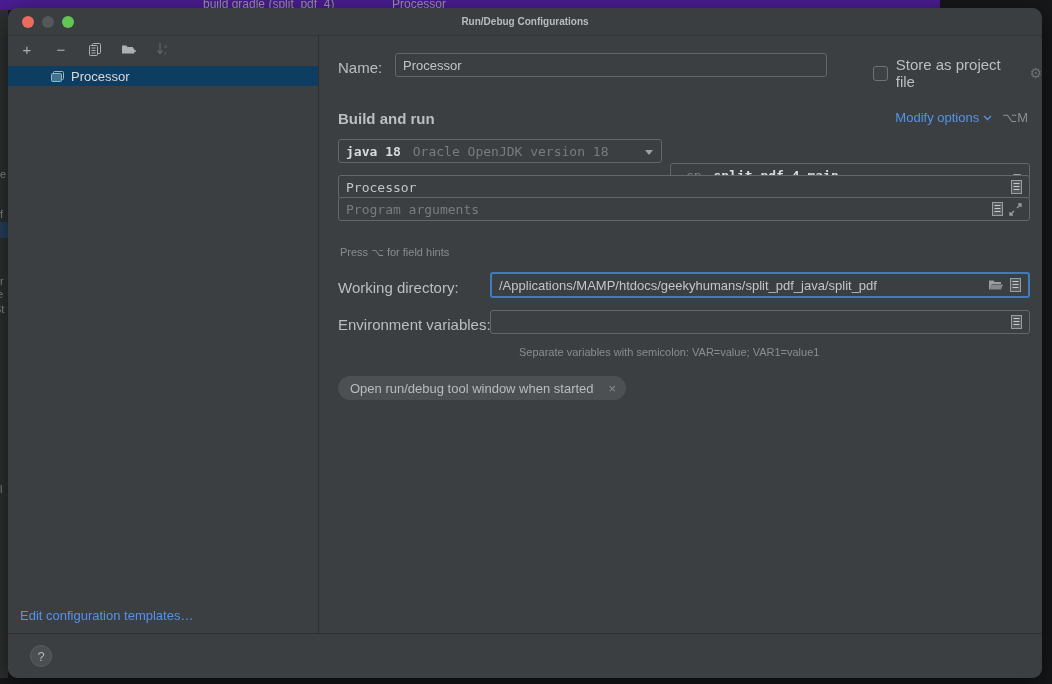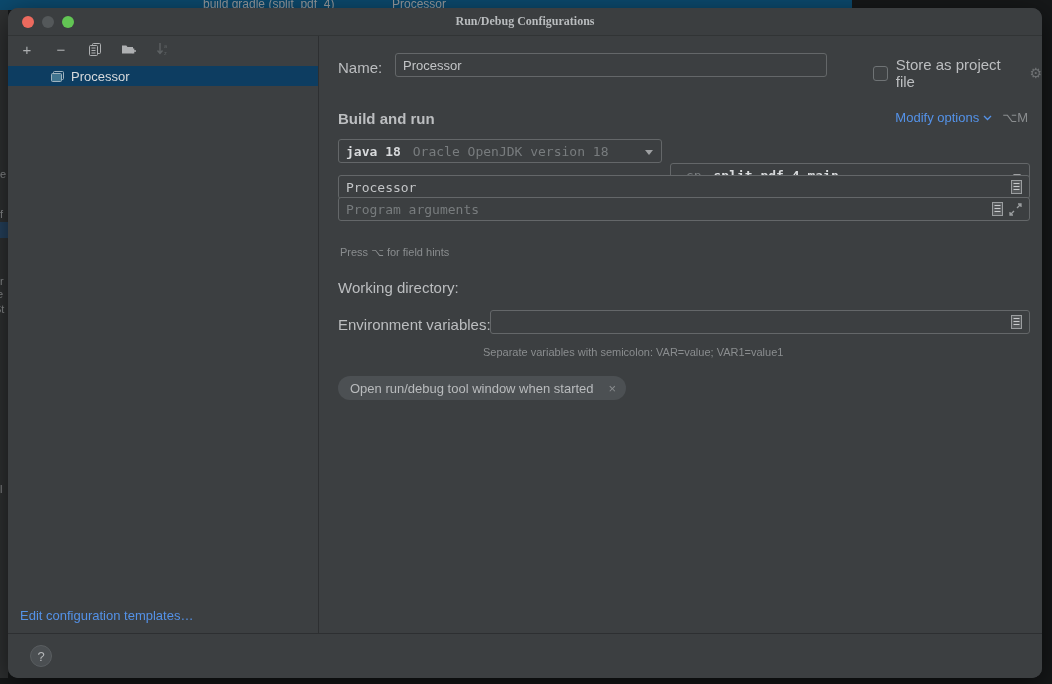--- a/index.html
+++ b/index.html
@@ -5,22 +5,22 @@
   * { margin:0; padding:0; box-sizing:border-box; }
   html,body { width:1052px; height:684px; overflow:hidden; }
   body {
     background:#161819;
     font-family:"Liberation Sans","DejaVu Sans",sans-serif;
     font-size:13px; color:#bcbec0;
     position:relative;
   }
   
   .bg-top {
-    position:absolute; left:0; top:0; width:852px; height:10px;
-    background:#0c4a6e; overflow:hidden; color:#9a9c9e; font-size:12px;
+    position:absolute; left:0; top:0; width:940px; height:10px;
+    background:#4c1d95; overflow:hidden; color:#9a9c9e; font-size:12px;
   }
   .bg-top .frag { position:absolute; top:-3px; white-space:nowrap; }
   .bg-left {
     position:absolute; left:0; top:10px; width:8px; height:668px;
     background:#2f3132; overflow:hidden; color:#8e9092; font-size:11px;
   }
   .bg-left .frag { position:absolute; left:-6px; white-space:nowrap; }
   .bg-left .sel { position:absolute; left:0; width:8px; height:16px; background:#26435f; }
 
   
@@ -28,21 +28,21 @@
     position:absolute; left:8px; top:8px; width:1034px; height:670px;
     background:#3c3f41; border-radius:10px;
     box-shadow:0 8px 30px rgba(0,0,0,.6);
     overflow:hidden;
   }
   .titlebar {
     position:absolute; left:0; top:0; right:0; height:28px;
     background:#3b3e40; border-bottom:1px solid #313435;
     display:flex; align-items:center; justify-content:center;
   }
-  .title { font-weight:bold; color:#b9bcbe; font-size:12px;font-family:Liberation Serif, serif; }
+  .title { font-weight:bold; color:#b9bcbe; font-size:10px; }
   .lights { position:absolute; left:14px; top:8px; display:flex; gap:8px; }
   .light { width:12px; height:12px; border-radius:50%; }
 
   
   .sidebar {
     position:absolute; left:0; top:28px; width:311px; bottom:45px;
     border-right:1px solid #2d2f31; background:#3c3f41;
   }
   .tb { display:flex; align-items:center; height:26px; padding-left:10px; gap:16px; }
   .tbtn { width:18px; height:18px; display:flex; align-items:center; justify-content:center;
@@ -243,35 +243,53 @@
       <span class="fld-ico">
         <svg width="13" height="13" viewBox="0 0 13 13">
             <path d="M8 5 L12 1 M9 1 h3 v3 M5 8 L1 12 M1 9 v3 h3" stroke="#9b9ea0" stroke-width="1.3" fill="none"></path>
           </svg>
       </span>
     </div>
 
     <span class="abs hint" style="left:332px; top:238px">Press ⌥ for field hints</span>
 
     <span class="abs lbl" style="left:330px; top:271px">Working directory:</span>
-
-    <span class="abs lbl" style="left:330px; top:308px">Environment variables:</span>
-    <div class="abs fld" style="left:482px; top:302px; width:540px">
+    <div class="abs fld focused" style="left:482px; top:264px; width:540px">
+      <span>/Applications/MAMP/htdocs/geekyhumans/split_pdf_java/split_pdf</span>
       <span class="spring"></span>
+      <span class="fld-ico">
+        <svg width="16" height="12" viewBox="0 0 16 12">
+            <path d="M1 1.5 h4.5 l1.2 1.5 H13 v2 H4 L2 10.5 H1 Z" fill="#9b9ea0"></path>
+            <path d="M4 5.5 h11 L13 10.5 H2 Z" fill="#85888a"></path>
+          </svg>
+      </span>
       <span class="fld-ico">
         <svg width="11" height="14" viewBox="0 0 11 14">
             <rect x="0.5" y="0.5" width="10" height="13" fill="#56595b" stroke="#9b9ea0"></rect>
             <line x1="2.5" y1="3.5" x2="8.5" y2="3.5" stroke="#c8cacc"></line>
             <line x1="2.5" y1="6.5" x2="8.5" y2="6.5" stroke="#c8cacc"></line>
             <line x1="2.5" y1="9.5" x2="8.5" y2="9.5" stroke="#c8cacc"></line>
           </svg>
       </span>
     </div>
 
-    <span class="abs hint" style="left:475px; top:338px">Separate variables with semicolon: VAR=value; VAR1=value1</span>
+    <span class="abs lbl" style="left:330px; top:308px">Environment variables:</span>
+    <div class="abs fld" style="left:482px; top:302px; width:540px">
+      <span class="spring"></span>
+      <span class="fld-ico">
+        <svg width="11" height="14" viewBox="0 0 11 14">
+            <rect x="0.5" y="0.5" width="10" height="13" fill="#56595b" stroke="#9b9ea0"></rect>
+            <line x1="2.5" y1="3.5" x2="8.5" y2="3.5" stroke="#c8cacc"></line>
+            <line x1="2.5" y1="6.5" x2="8.5" y2="6.5" stroke="#c8cacc"></line>
+            <line x1="2.5" y1="9.5" x2="8.5" y2="9.5" stroke="#c8cacc"></line>
+          </svg>
+      </span>
+    </div>
+
+    <span class="abs hint" style="left:511px; top:338px">Separate variables with semicolon: VAR=value; VAR1=value1</span>
 
     <div class="abs tag" style="left:330px; top:368px">
       <span>Open run/debug tool window when started</span>
       <span class="x">×</span>
     </div>
 
   </div>
 
   <div class="footer">
     <div class="help">?</div>

